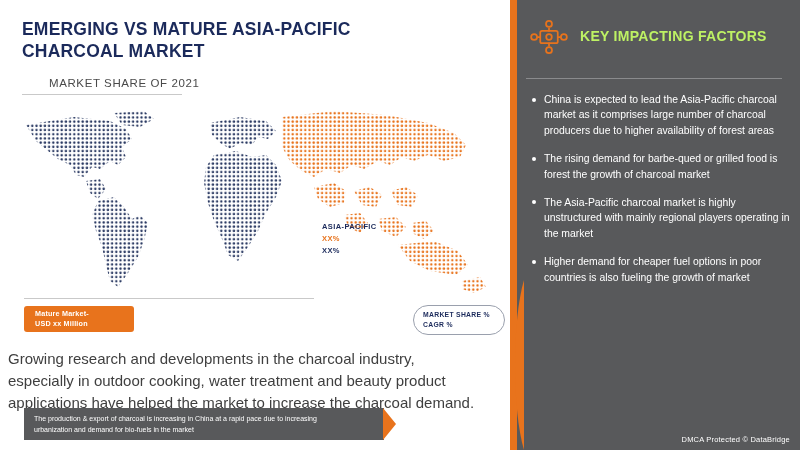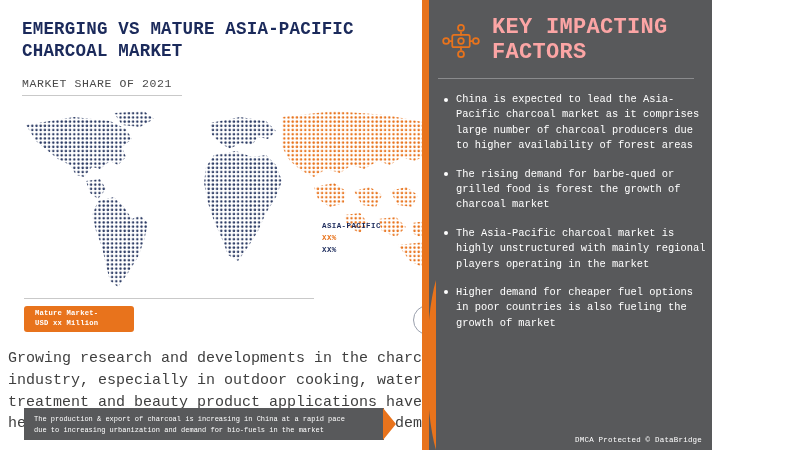--- a/index.html
+++ b/index.html
@@ -8,25 +8,24 @@
   }
   body {
     width: 800px;
     height: 450px;
     background: #ffffff;
     font-family: "Liberation Sans", sans-serif;
     overflow: hidden;
   }
   .page {
     position: relative;
-    width: 712px;
+    width: 800px;
     height: 450px;
     background: #ffffff;
     box-sizing: border-box;
-    font-family: Liberation Mono, monospace;
   }
 
   
   .left {
     position: absolute;
     left: 0; top: 0;
     width: 510px; height: 450px;
     padding: 16px 14px 0 22px;
     box-sizing: border-box;
   }
@@ -39,20 +38,21 @@
     text-transform: uppercase;
     margin: 2px 0 0 0;
     max-width: 420px;
   }
   .subtitle {
     margin-top: 14px;
     font-size: 11.5px;
     color: #4a4a4a;
     letter-spacing: 0.6px;
     text-transform: uppercase;
+    margin-left: 27px;
   }
   .sub-rule {
     margin-top: 5px;
     width: 160px;
     height: 1px;
     background: #c9c9c9;
   }
 
   
   .map-wrap {
@@ -204,23 +204,23 @@
     left: 18px; top: 16px;
     display: flex;
     align-items: center;
     gap: 10px;
   }
   .kif-icon {
     width: 42px; height: 42px;
     flex: 0 0 42px;
   }
   .right-title {
-    font-size: 22px;
-    font-weight: bold;
-    color: #fca5a5;
+    font-size: 14px;
+    font-weight: bold;
+    color: #bef264;
     line-height: 1.12;
     letter-spacing: 0.3px;
     text-transform: uppercase;
     max-width: 190px;
   }
   .right-rule {
     position: absolute;
     left: 16px;
     top: 78px;
     width: 256px;

